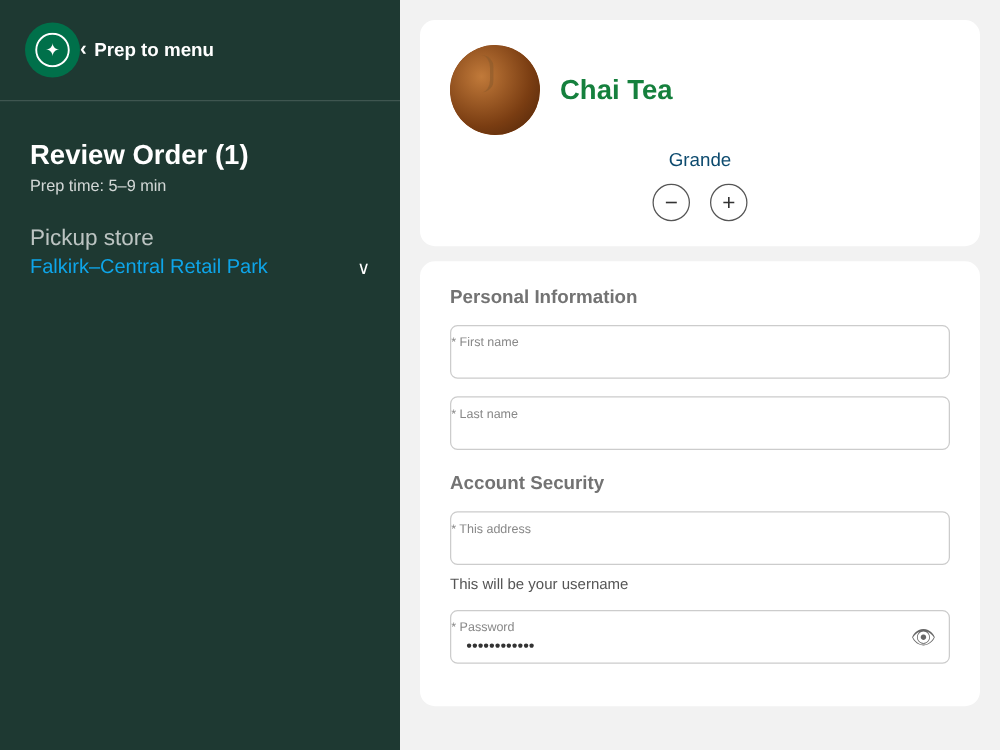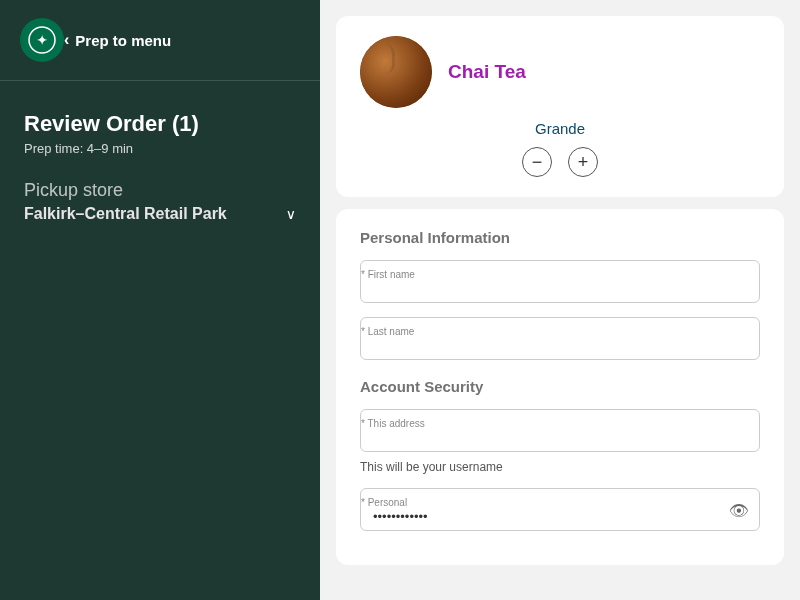--- a/index.html
+++ b/index.html
@@ -66,22 +66,22 @@
 
     .pickup-store-row {
       display: flex;
       align-items: center;
       justify-content: space-between;
       cursor: pointer;
     }
 
     .pickup-store-name {
       font-size: 16px;
-      font-weight: 700;
-      color: #e5e5e5;
+      font-weight: 400;
+      color: #0ea5e9;
     }
 
     .pickup-chevron {
       color: white;
       font-size: 14px;
     }
 
     
     .main {
       flex: 1;
@@ -136,23 +136,23 @@
       position: absolute;
       top: 8px;
       left: 12px;
       width: 20px;
       height: 30px;
       border-right: 3px solid rgba(139,90,43,0.6);
       border-radius: 0 10px 10px 0;
     }
 
     .product-name {
-      font-size: 19px;
+      font-size: 22px;
       font-weight: 600;
-      color: #a21caf;
+      color: #15803d;
     }
 
     .product-size {
       font-size: 15px;
       color: #0c4a6e;
       margin-bottom: 10px;
     }
 
     .quantity-controls {
       display: flex;
@@ -281,21 +281,21 @@
       </svg>
     </div>
     <a class="back-to-menu">
       <span class="back-chevron">‹</span>
       <span>Prep to menu</span>
     </a>
   </div>
 
   <div class="sidebar-content">
     <div class="review-order-title">Review Order (1)</div>
-    <div class="prep-time">Prep time: 4–9 min</div>
+    <div class="prep-time">Prep time: 5–9 min</div>
 
     <div class="pickup-label">Pickup store</div>
     <div class="pickup-store-row">
       <span class="pickup-store-name">Falkirk–Central Retail Park</span>
       <span class="pickup-chevron">∨</span>
     </div>
   </div>
 </div>
 
 <div class="main">
@@ -337,21 +337,21 @@
       <div class="form-group">
         <div class="floating-label-wrapper">
           <span class="floating-label">* This address</span>
           <input type="email" value="" style="">
         </div>
         <div class="username-hint">This will be your username</div>
       </div>
 
       <div class="form-group">
         <div class="floating-label-wrapper input-with-icon" style="position:relative;">
-          <span class="floating-label">* Personal</span>
+          <span class="floating-label">* Password</span>
           <input type="password" value="············" style="padding-right: 36px;">
           <span class="eye-icon">👁</span>
         </div>
       </div>
     </div>
   </div>
 
 </div>
 
 </body></html>

